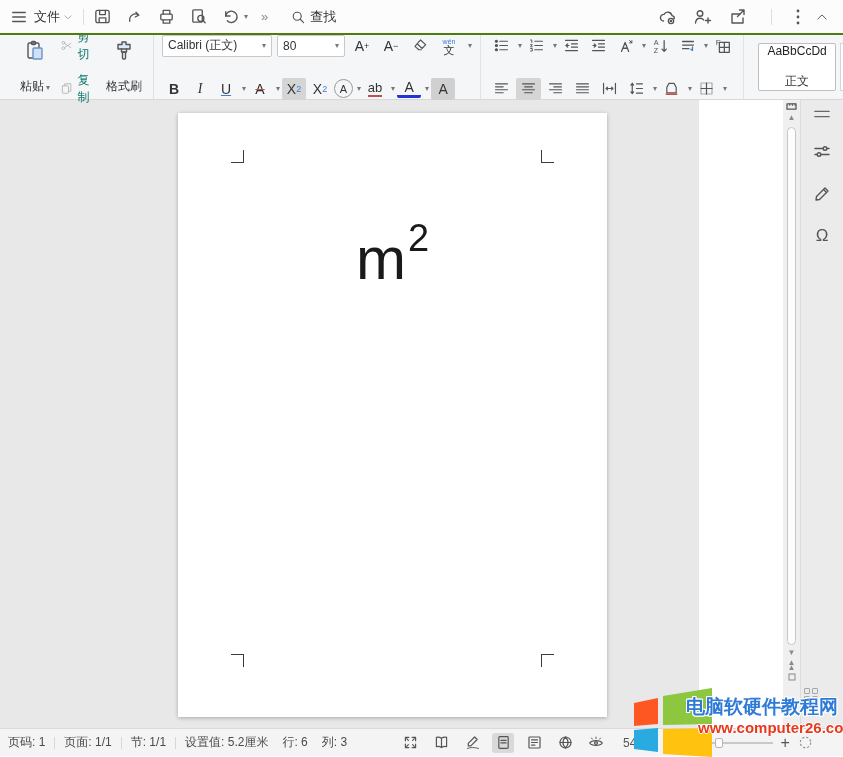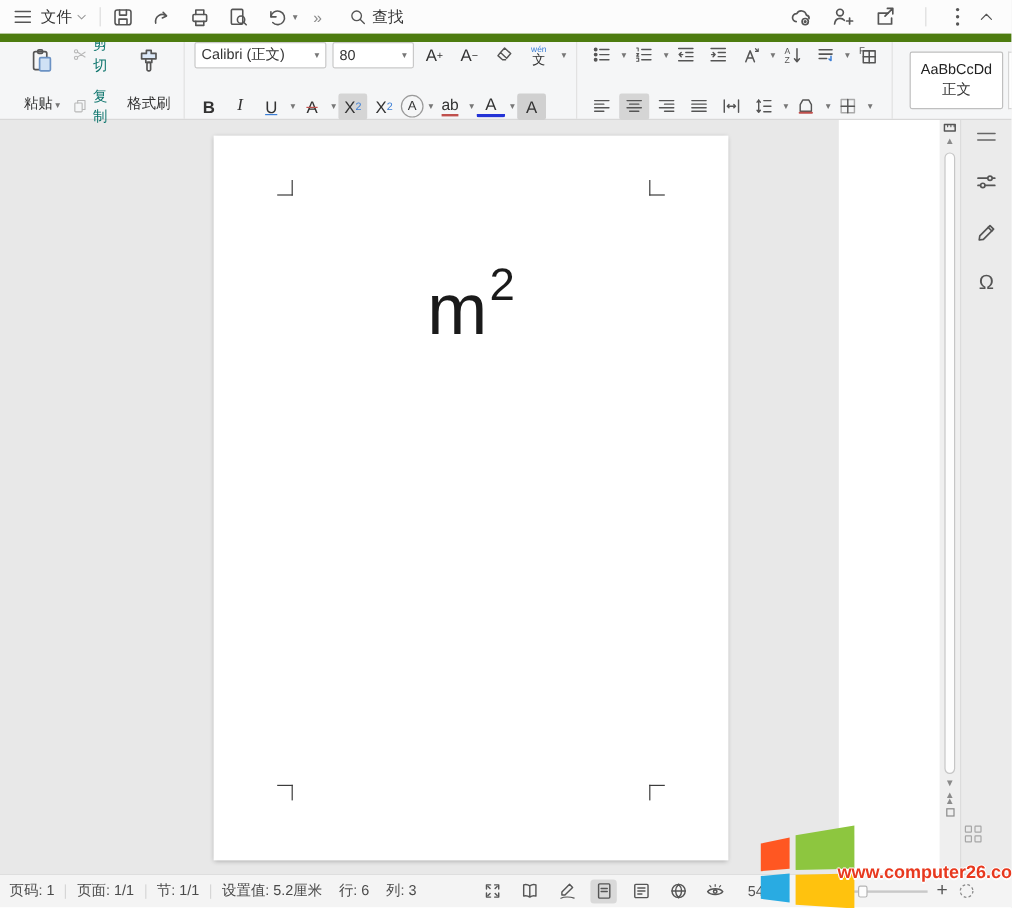--- a/index.html
+++ b/index.html
@@ -3,21 +3,21 @@
 <meta charset="utf-8">
 <style>
   *{margin:0;padding:0;box-sizing:border-box}
   html,body{width:843px;height:757px;overflow:hidden}
   body{font-family:"Liberation Sans","DejaVu Sans",sans-serif;font-size:12px;color:#3c3c3c;background:#fff;position:relative}
   svg{display:block}
   .ic{stroke:#555;fill:none;stroke-width:1.4;stroke-linecap:round;stroke-linejoin:round}
   .ic.dis{stroke:#b8b8b8}
   .caret{font-size:8px;color:#777;margin-left:2px}
   
-  .topbar{height:35px;background:#fcfcfc;border-bottom:7px solid #4d7c0f;display:flex;align-items:center;padding:0 10px;position:relative;z-index:5}
+  .topbar{height:35px;background:#fcfcfc;border-bottom:2px solid #4d7c0f;display:flex;align-items:center;padding:0 10px;position:relative;z-index:5}
   .menu-label{font-size:13px;color:#333;margin:0 2px 0 6px}
   .vdiv{width:1px;height:16px;background:#ddd;margin:0 9px}
   .qbar{display:flex;align-items:center;gap:13px}
   .tabs{display:flex;align-items:center;margin-left:14px;height:22px}
   .tab{font-size:13px;color:#333;padding:2px 7px;line-height:18px;cursor:default;position:relative}
   .tab+.tab{border-left:1px solid #d9d9d9}
   .tab.active{background:#4a96e4;color:#fff;border-radius:2px;border-left:none}
   .tab.active+.tab{border-left:none}
   .search{display:flex;align-items:center;gap:4px;margin-left:22px;color:#333;font-size:13px}
   .top-right{margin-left:auto;display:flex;align-items:center;gap:15px;padding-right:4px}
@@ -31,21 +31,21 @@
   .minibtn{display:flex;align-items:center;gap:4px;font-size:12px}
   .minibtn.dis{color:#0f766e}
   .stack{display:flex;flex-direction:column;justify-content:center;gap:21px}
   .row{display:flex;align-items:center;gap:2px}
   .selbox{display:flex;align-items:center;justify-content:space-between;background:#fff;border:1px solid #c9c9c9;border-radius:2px;height:22px;padding:0 5px;font-size:12px;color:#333}
   .fbtn{min-width:24px;height:22px;display:inline-flex;align-items:center;justify-content:center;font-size:14px;color:#333;border-radius:2px;padding:0 1px}
   .fbtn.active{background:#d5d5d5}
   .pbtn{width:25px;height:22px;display:inline-flex;align-items:center;justify-content:center;border-radius:2px}
   .pbtn.active{background:#d5d5d5}
   .blue{color:#3c7fd6}
-  .style-box{width:78px;height:48px;background:#fff;border:1px solid #bfbfbf;border-radius:2px;display:flex;flex-direction:column;align-items:center;justify-content:center;gap:1px;margin-left:6px}
+  .style-box{width:78px;height:48px;background:#fff;border:1px solid #bfbfbf;border-radius:2px;display:flex;flex-direction:column;align-items:center;justify-content:space-between;gap:1px;margin-left:6px}
   .style-box .pv{font-size:12px;color:#222}
   .style-box .nm{font-size:12px;color:#333}
   .style-next{width:22px;height:48px;background:#fff;border:1px solid #d5d5d5;border-right:none;overflow:hidden;display:flex;align-items:center;justify-content:flex-start;margin-left:4px}
   
   .main{position:absolute;left:0;top:100px;width:699px;height:628px;background:#e8e8e8;overflow:hidden}
   .page{position:absolute;left:178px;top:13px;width:429px;height:604px;background:#fff;box-shadow:0 1px 4px rgba(0,0,0,.28)}
   .crop{position:absolute;width:13px;height:13px;border-color:#8a8a8a}
   .crop.tl{left:53px;top:37px;border-right:1px solid;border-bottom:1px solid}
   .crop.tr{right:53px;top:37px;border-left:1px solid;border-bottom:1px solid}
   .crop.bl{left:53px;bottom:50px;border-right:1px solid;border-top:1px solid}
@@ -526,14 +526,15 @@
       <span></span>
       <span></span>
       <span></span>
     </span>
   <svg width="98" height="71" viewBox="0 0 98 71">
     <polygon points="6,17 30,12 30,38 6,40" fill="#ff5722"></polygon>
     <polygon points="35,10 84,2 84,38 35,39" fill="#8dc63f"></polygon>
     <polygon points="6,44 30,42 30,66 6,63" fill="#29abe2"></polygon>
     <polygon points="35,43 84,42 84,71 35,68" fill="#ffc20e"></polygon>
   </svg>
+  <span class="wm-title">电脑软硬件教程网</span>
   <span class="wm-url">www.computer26.com</span>
 </div>
 
 </body></html>

